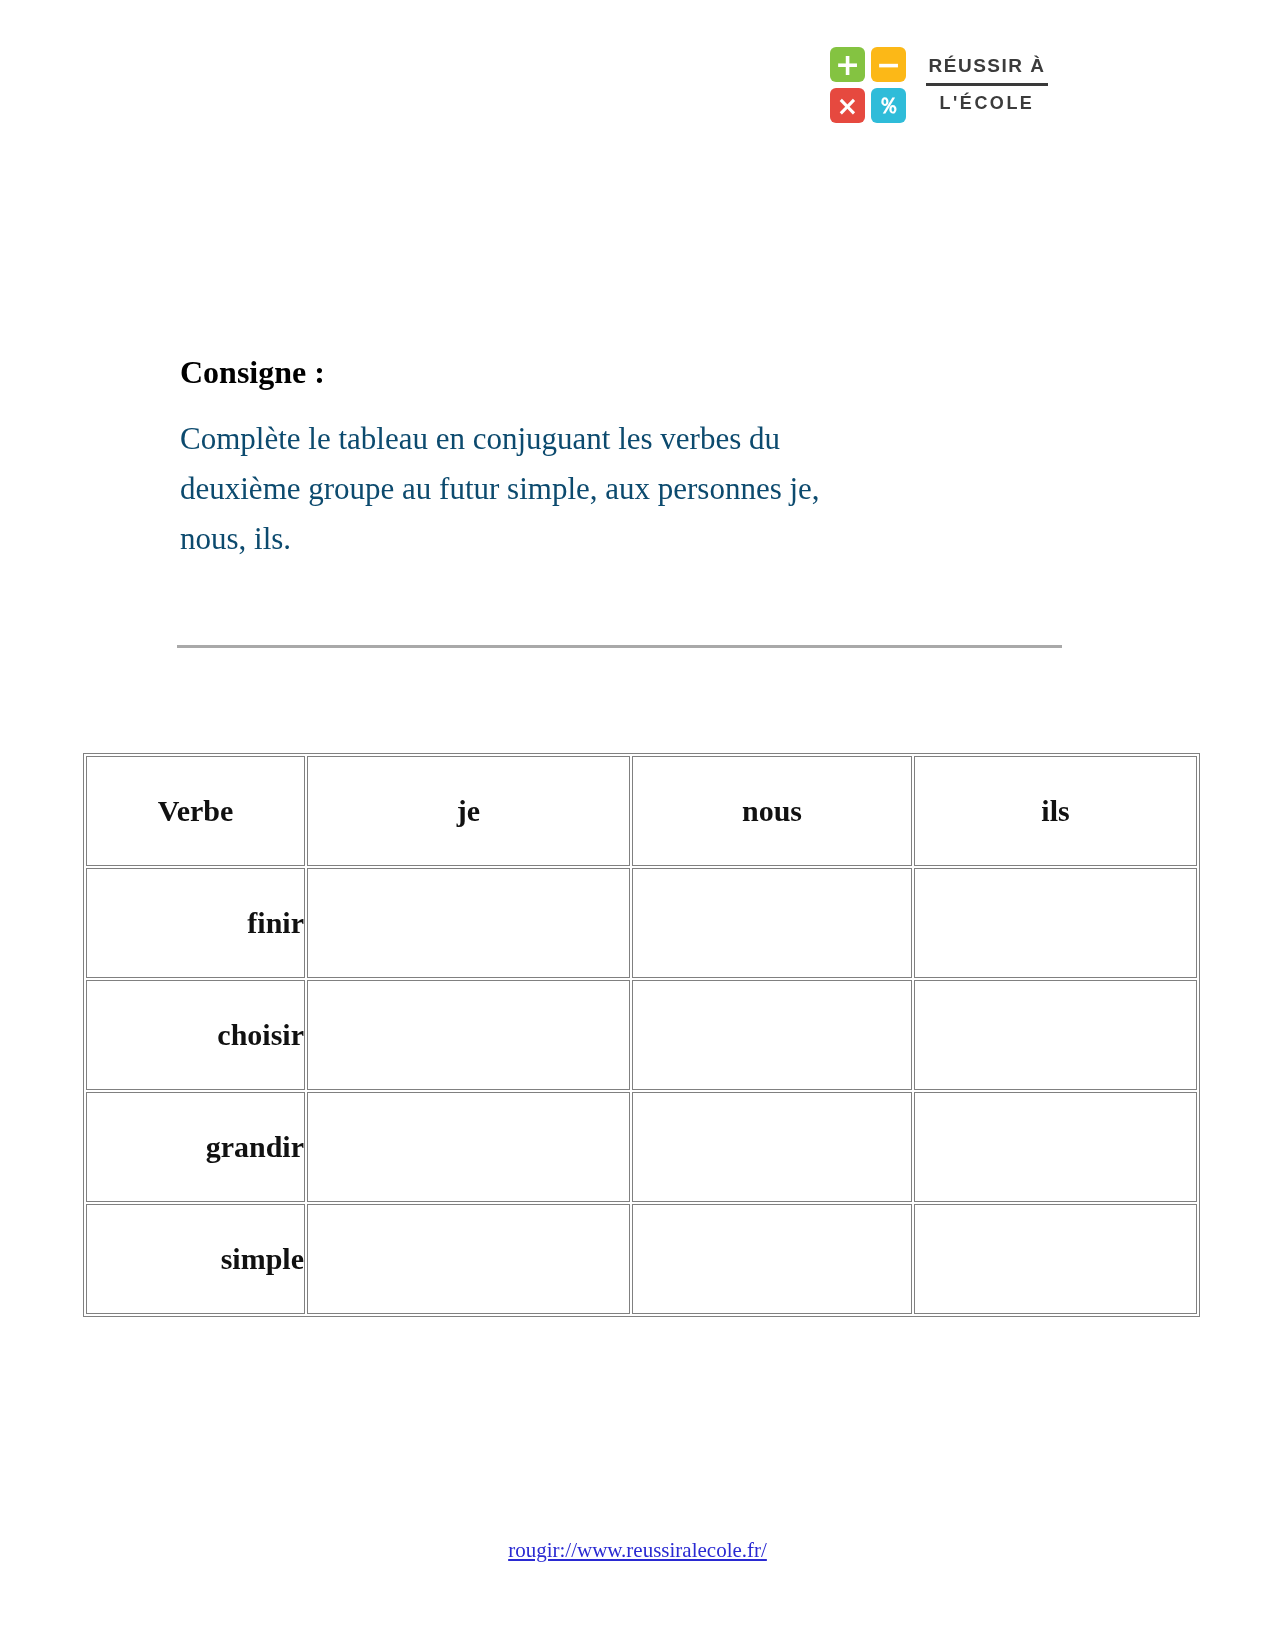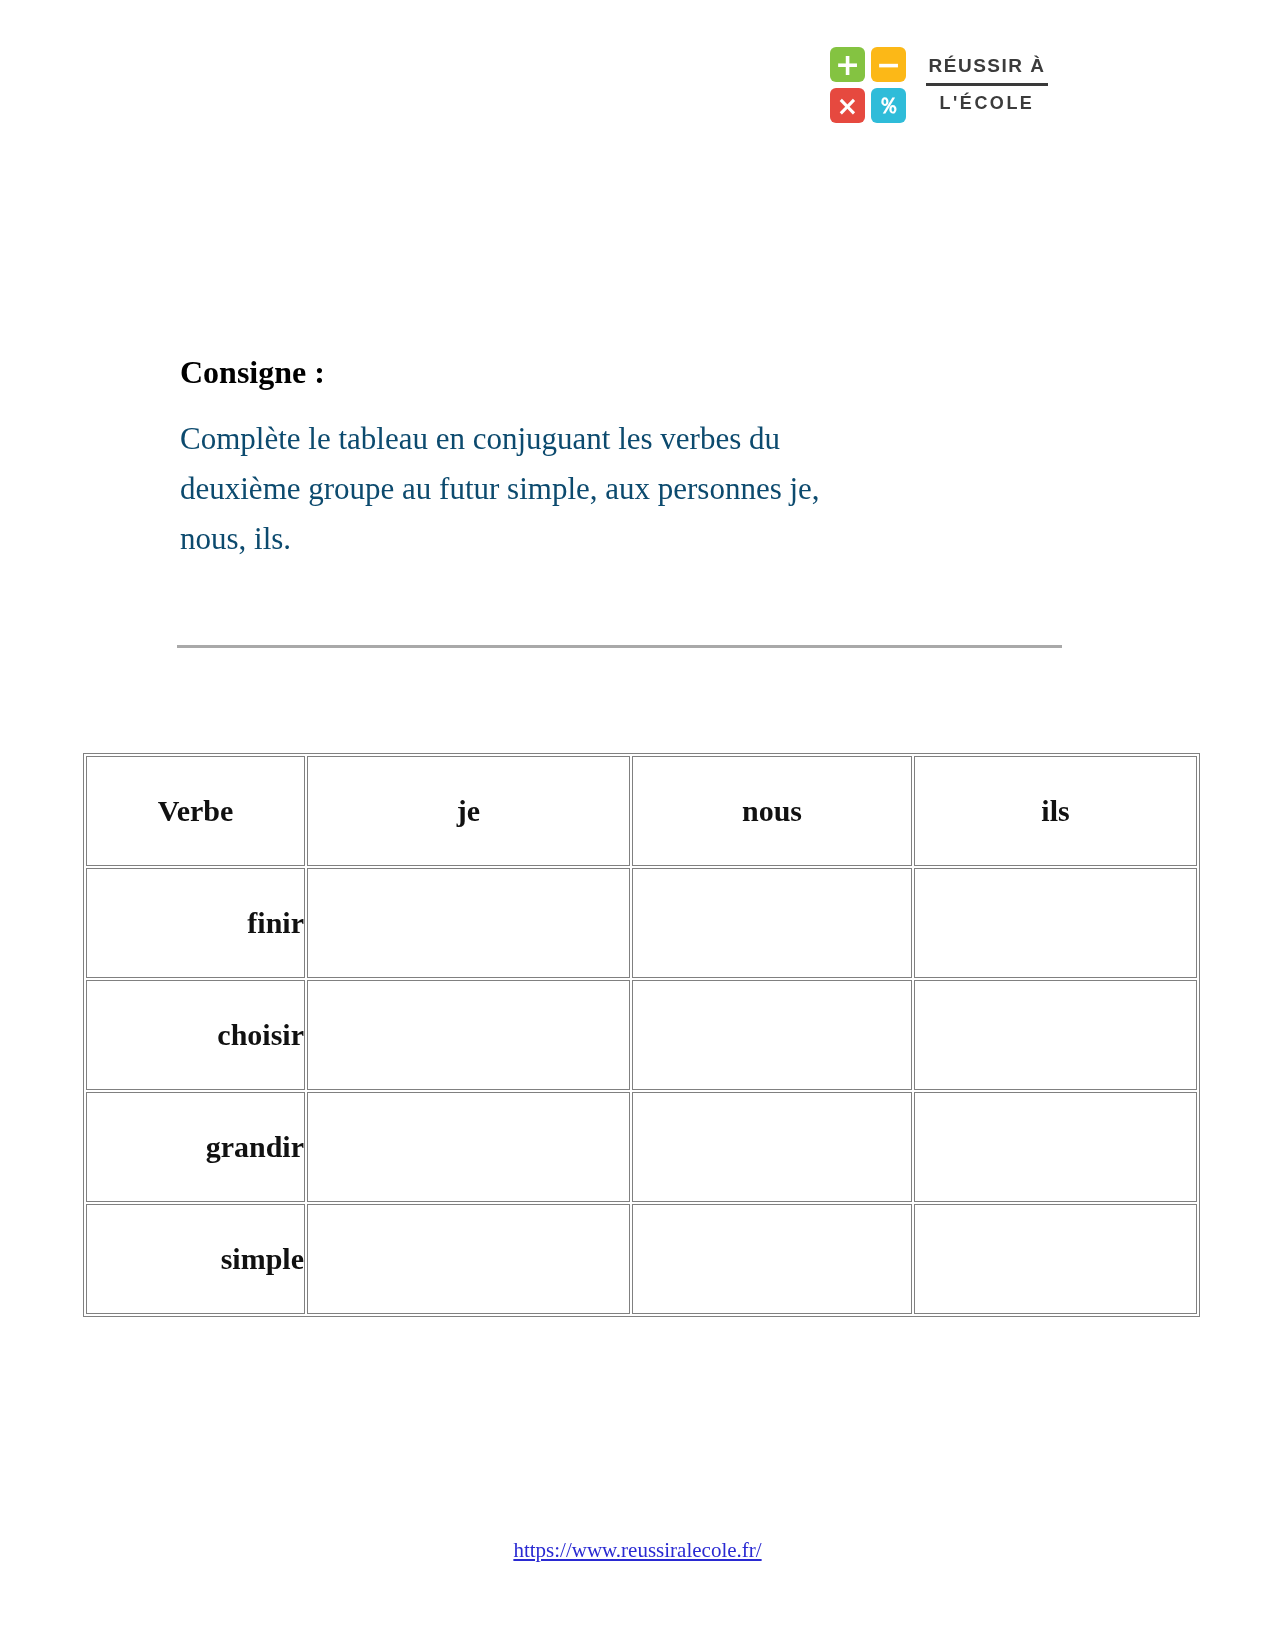--- a/index.html
+++ b/index.html
@@ -212,16 +212,16 @@
         <td>simple</td>
         <td></td>
         <td></td>
         <td></td>
       </tr>
     </tbody>
       </table>
   </div>
 
   <div class="footer">
-    <a href="#">https://www.reussiralecole.fr/</a>
+    <a href="#">rougir://www.reussiralecole.fr/</a>
   </div>
 
 </div>
 
 </body></html>

